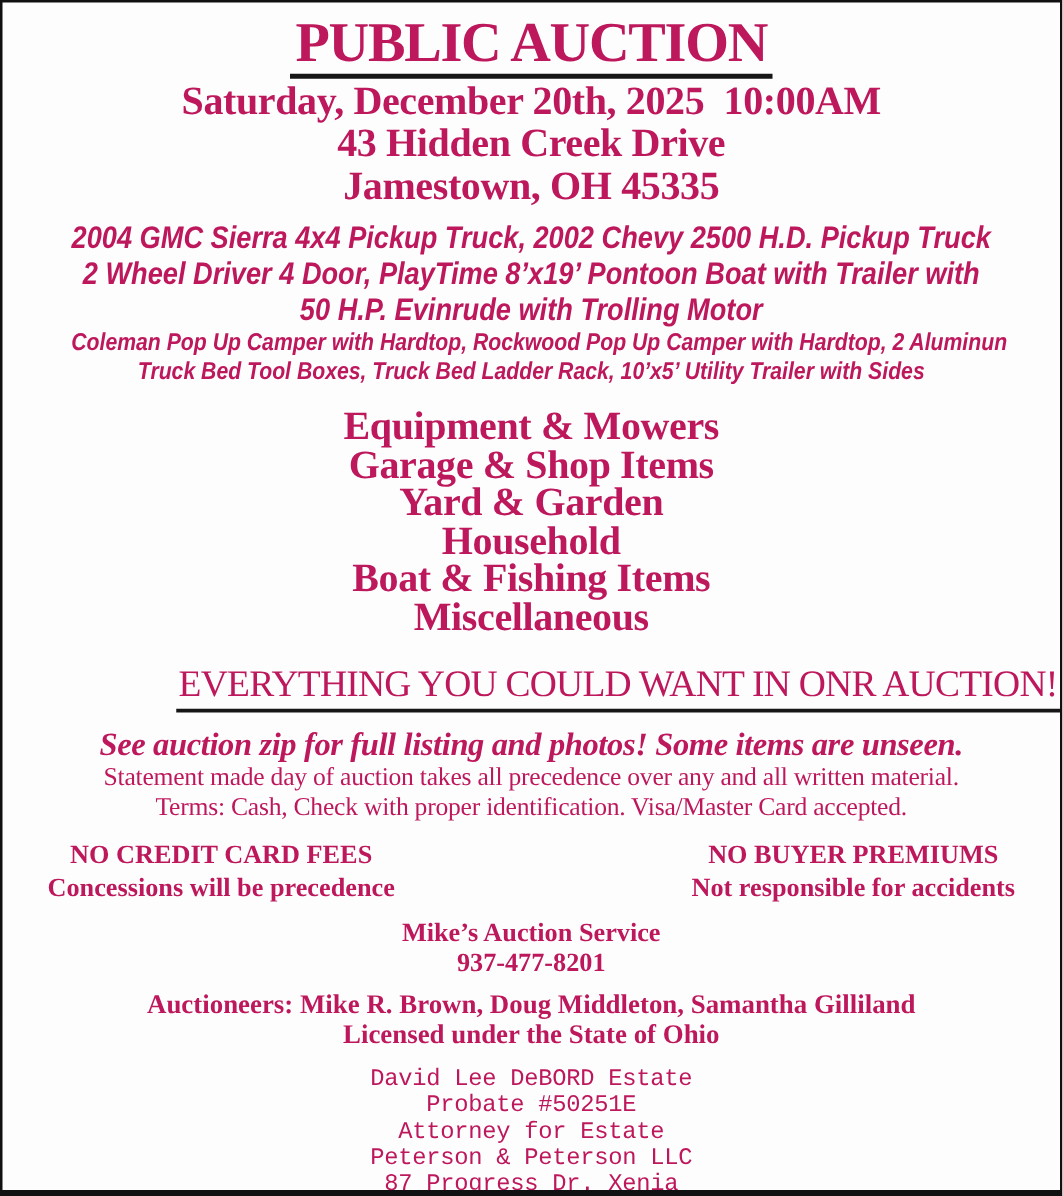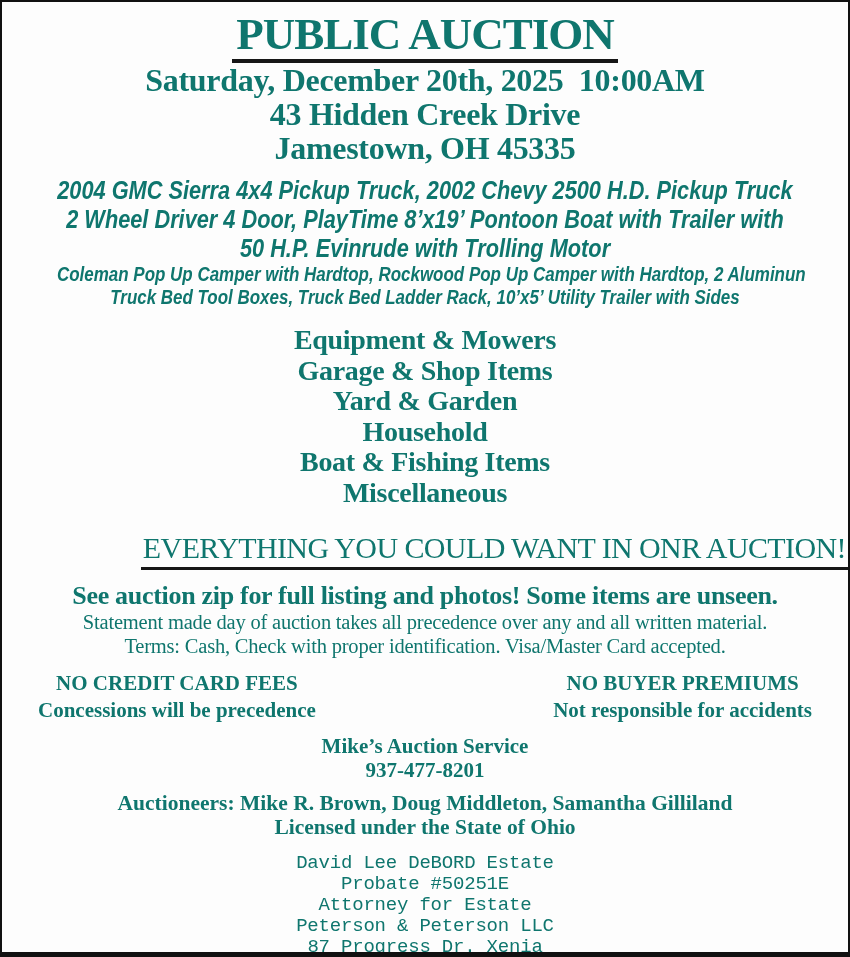--- a/index.html
+++ b/index.html
@@ -3,21 +3,21 @@
 <meta charset="utf-8">
 <style>
   html, body { margin: 0; padding: 0; background: #ffffff; }
   .page {
     position: relative;
     width: 850px;
     height: 957px;
     box-sizing: border-box;
     margin: 0;
     background: #fdfdfd;
-    color: #0f766e;
+    color: #be185d;
     border: 2px solid #111111;
     border-bottom-width: 5px;
     text-align: center;
     overflow: hidden;
     font-family: "Liberation Serif", serif;
   }
   .title {
     margin-top: 9px;
     font-size: 45px;
     font-weight: bold;
@@ -51,41 +51,42 @@
     font-size: 19.5px;
     line-height: 23px;
   }
   .condensed {
     white-space: nowrap;
     transform: scaleX(0.87);
     transform-origin: 50% 50%;
   }
   .categories {
     margin-top: 16px;
-    font-size: 28px;
+    font-size: 32px;
     font-weight: bold;
     line-height: 30.5px;
     letter-spacing: -0.3px;
   }
   .banner {
     margin-top: 23px;
     font-size: 30px;
     font-weight: normal;
     letter-spacing: -0.6px;
     text-align: right;
   }
   .banner .underlined {
     display: inline-block;
     border-bottom: 3px solid #161616;
     padding: 0 2px 2px 2px;
   }
   .see-zip {
     margin-top: 11px;
     font-size: 26px;
     font-weight: bold;
+    font-style: italic;
     letter-spacing: -0.3px;
   }
   .fine-print {
     font-size: 20.5px;
     font-weight: normal;
     line-height: 23.5px;
     letter-spacing: -0.2px;
   }
   .columns {
     display: flex;

